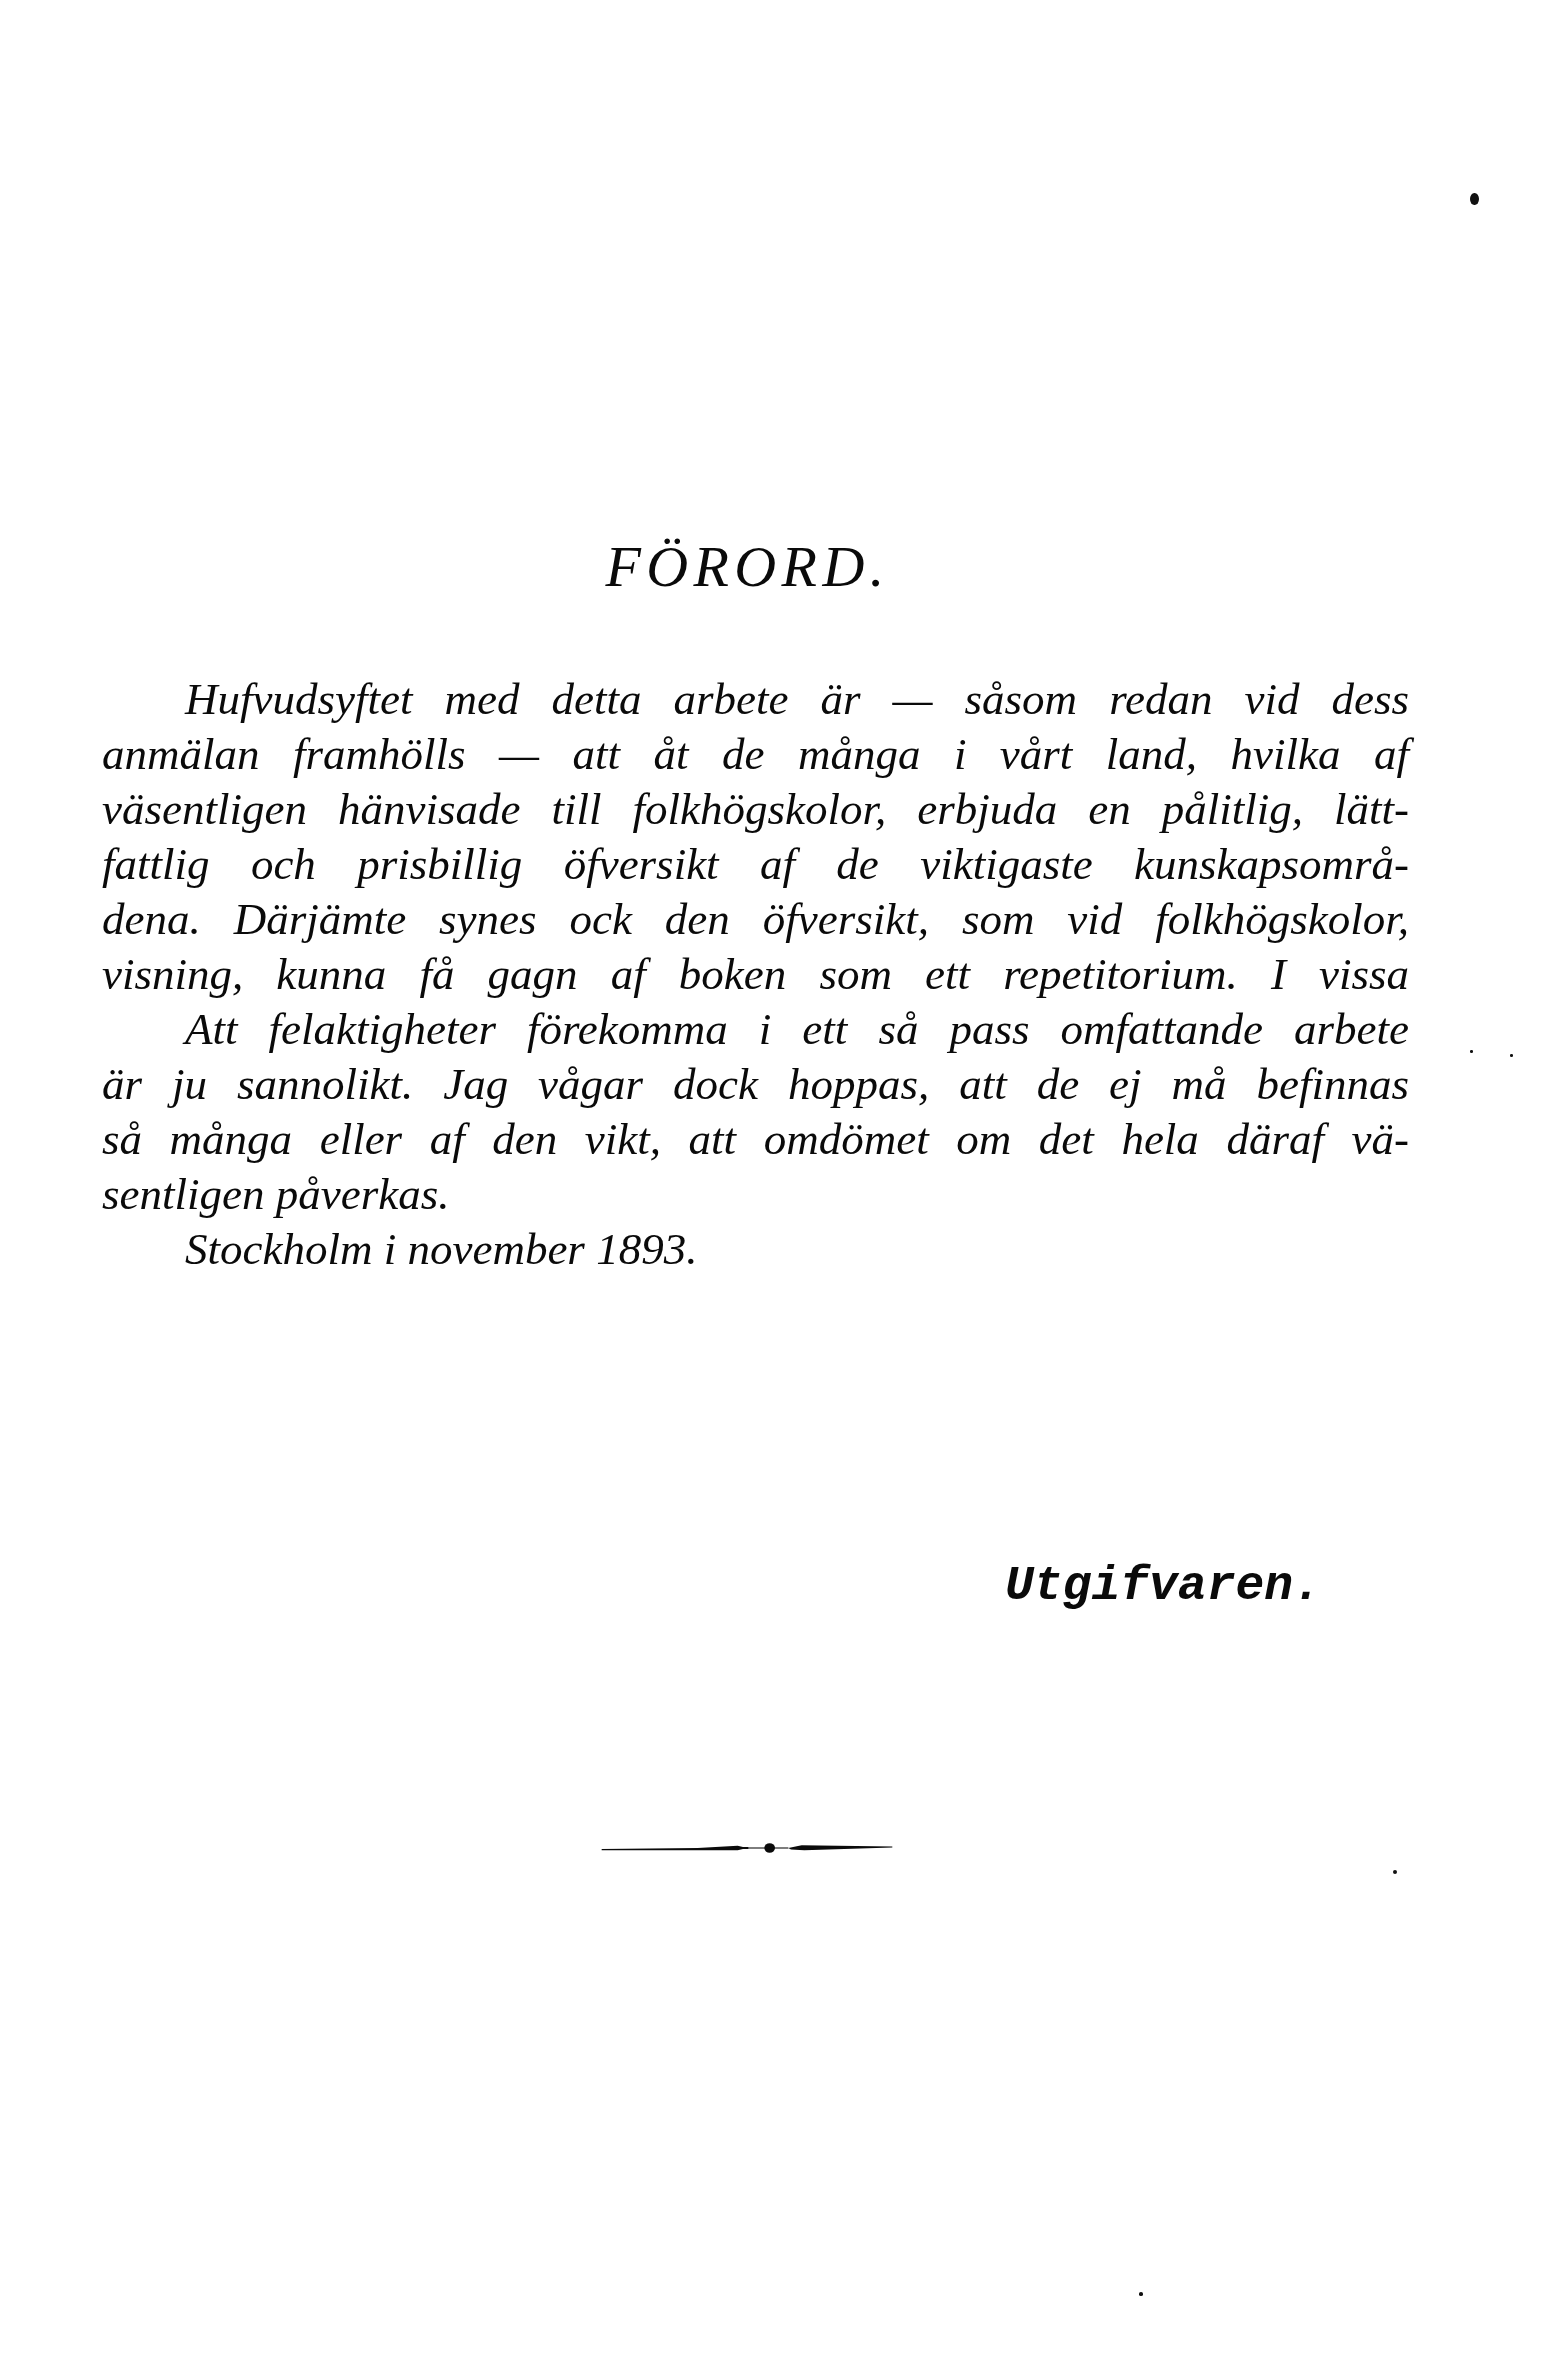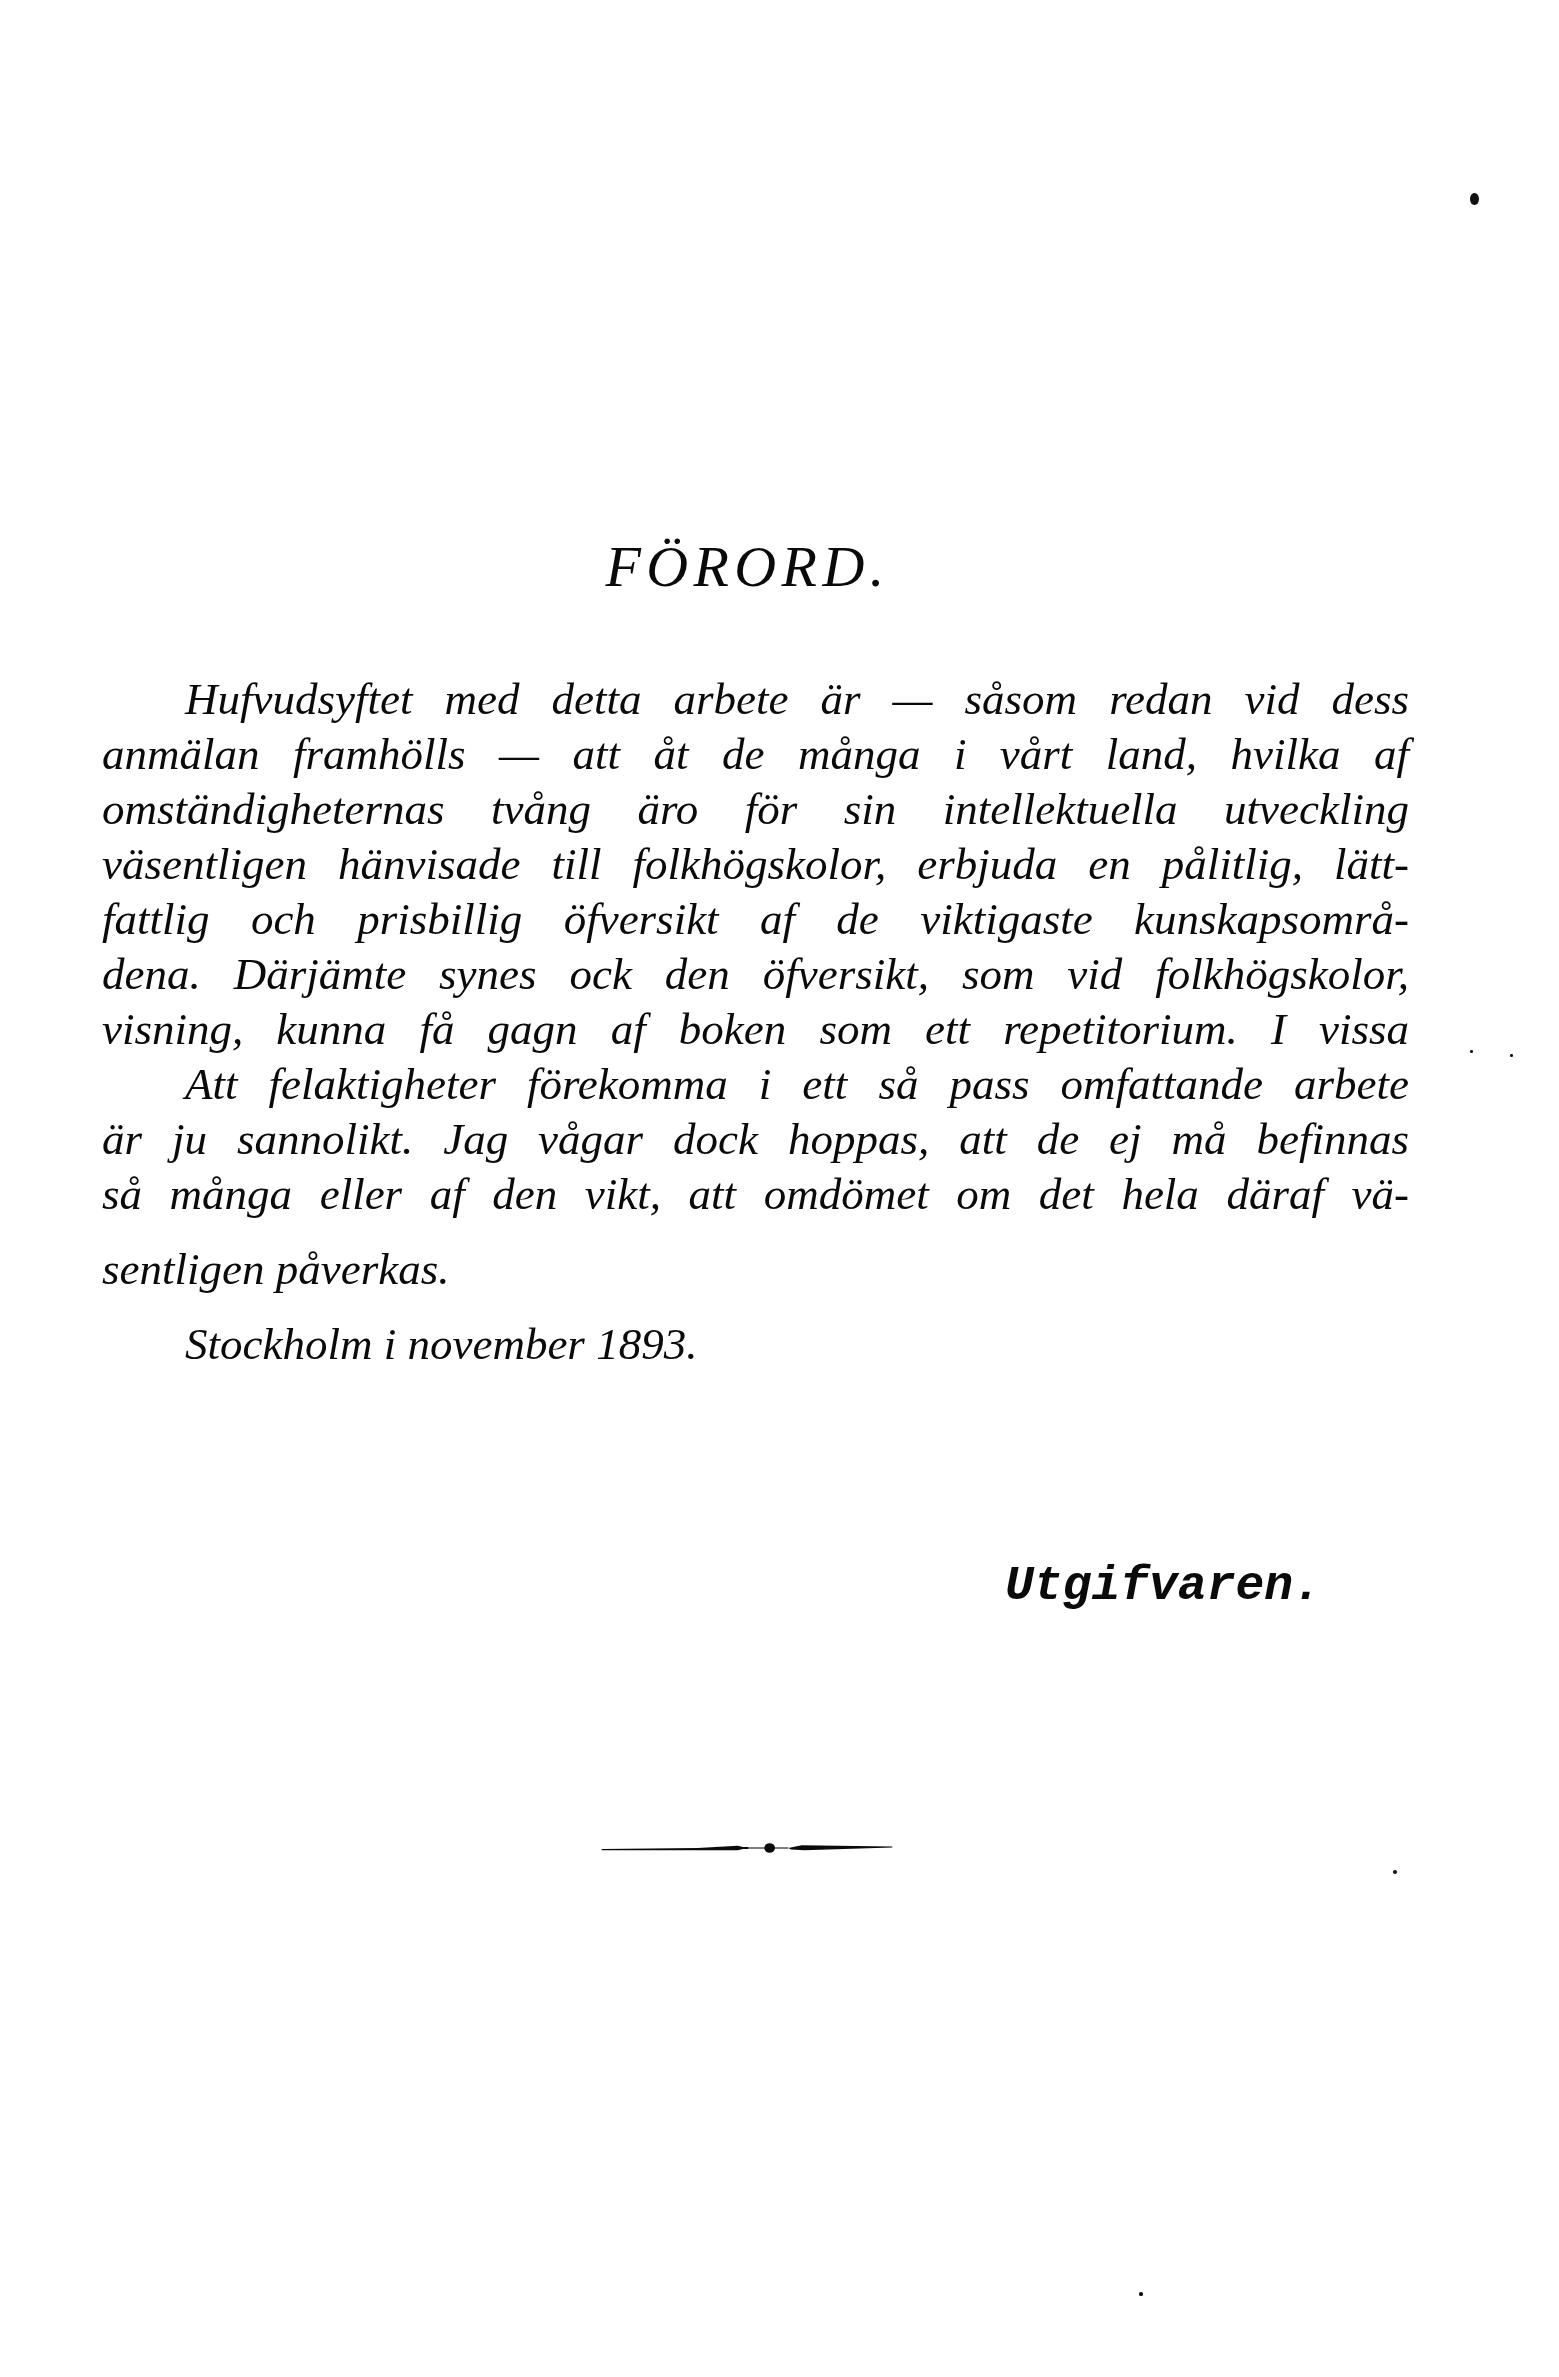--- a/index.html
+++ b/index.html
@@ -43,21 +43,21 @@
       line-height: 55px;
     }
     .line {
       display: block;
       white-space: nowrap;
       text-align: justify;
       text-align-last: justify;
       height: 55px;
     }
     .line.indent { padding-left: 83px; }
-    .line.last { text-align-last: left; margin-top: 20px; }
+    .line.last { text-align-last: left; }
     .signature {
       position: absolute;
       left: 1005px;
       top: 1562px;
       font-family: "Liberation Mono", "DejaVu Sans Mono", monospace;
       font-style: italic;
       font-weight: bold;
       font-size: 48px;
       line-height: 1;
     }
@@ -77,21 +77,20 @@
 </head>
 <body>
 
 <div class="page">
 
   <div class="title">FÖRORD.</div>
 
   <div class="body-text">
     <span class="line indent">Hufvudsyftet med detta arbete är — såsom redan vid dess</span>
     <span class="line">anmälan framhölls — att åt de många i vårt land, hvilka af</span>
-    <span class="line">omständigheternas tvång äro för sin intellektuella utveckling</span>
     <span class="line">väsentligen hänvisade till folkhögskolor, erbjuda en pålitlig, lätt-</span>
     <span class="line">fattlig och prisbillig öfversikt af de viktigaste kunskapsområ-</span>
     <span class="line">dena. Därjämte synes ock den öfversikt, som vid folkhögskolor,</span>
     <span class="line">visning, kunna få gagn af boken som ett repetitorium. I vissa</span>
 
     <span class="line indent">Att felaktigheter förekomma i ett så pass omfattande arbete</span>
     <span class="line">är ju sannolikt. Jag vågar dock hoppas, att de ej må befinnas</span>
     <span class="line">så många eller af den vikt, att omdömet om det hela däraf vä-</span>
     <span class="line last">sentligen påverkas.</span>
 

